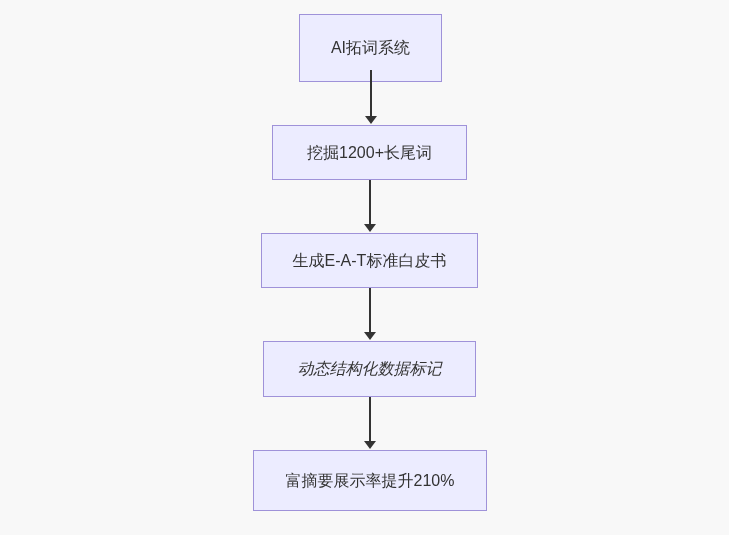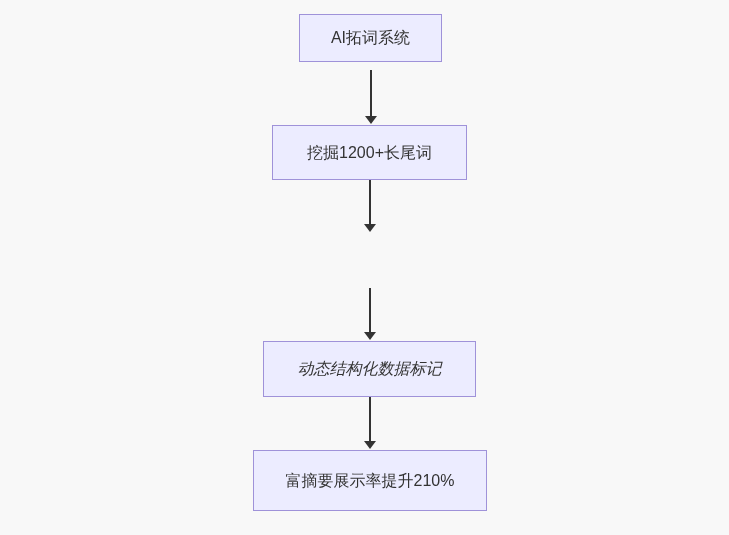--- a/index.html
+++ b/index.html
@@ -41,28 +41,31 @@
     border-left: 6px solid transparent;
     border-right: 6px solid transparent;
     
   }
 </style>
 </head>
 <body>
 
 <div class="canvas" style="background: rgb(248, 248, 248);">
 
-    <div class="node" style="left: 299px; top: 14px; width: 143px; height: 48px; background: rgb(236, 236, 255); border-color: rgb(159, 146, 217);">
+    <div class="node" style="left: 299px; top: 14px; width: 143px; height: 68px; background: rgb(236, 236, 255); border-color: rgb(159, 146, 217);">
       <span class="node-label" style="color: rgb(51, 51, 51);">AI拓词系统</span>
     </div>
 
     <div class="node" style="left: 272px; top: 125px; width: 195px; height: 55px; background: rgb(236, 236, 255); border-color: rgb(159, 146, 217); align-items: center;">
       <span class="node-label" style="color: rgb(51, 51, 51);">挖掘1200+长尾词</span>
     </div>
 
+    <div class="node" style="left: 261px; top: 233px; width: 217px; height: 55px; background: rgb(236, 236, 255); border-color: rgb(159, 146, 217);">
+      <span class="node-label" style="color: rgb(51, 51, 51);">生成E-A-T标准白皮书</span>
+    </div>
 
     <div class="node" style="left: 263px; top: 341px; width: 213px; height: 56px; background: rgb(236, 236, 255); border-color: rgb(159, 146, 217);">
       <span class="node-label" style="color: rgb(51, 51, 51); font-style: italic;">动态结构化数据标记</span>
     </div>
 
     <div class="node" style="left: 253px; top: 450px; width: 234px; height: 61px; background: rgb(236, 236, 255); border-color: rgb(159, 146, 217);">
       <span class="node-label" style="color: rgb(51, 51, 51);">富摘要展示率提升210%</span>
     </div>
 
     <div>

